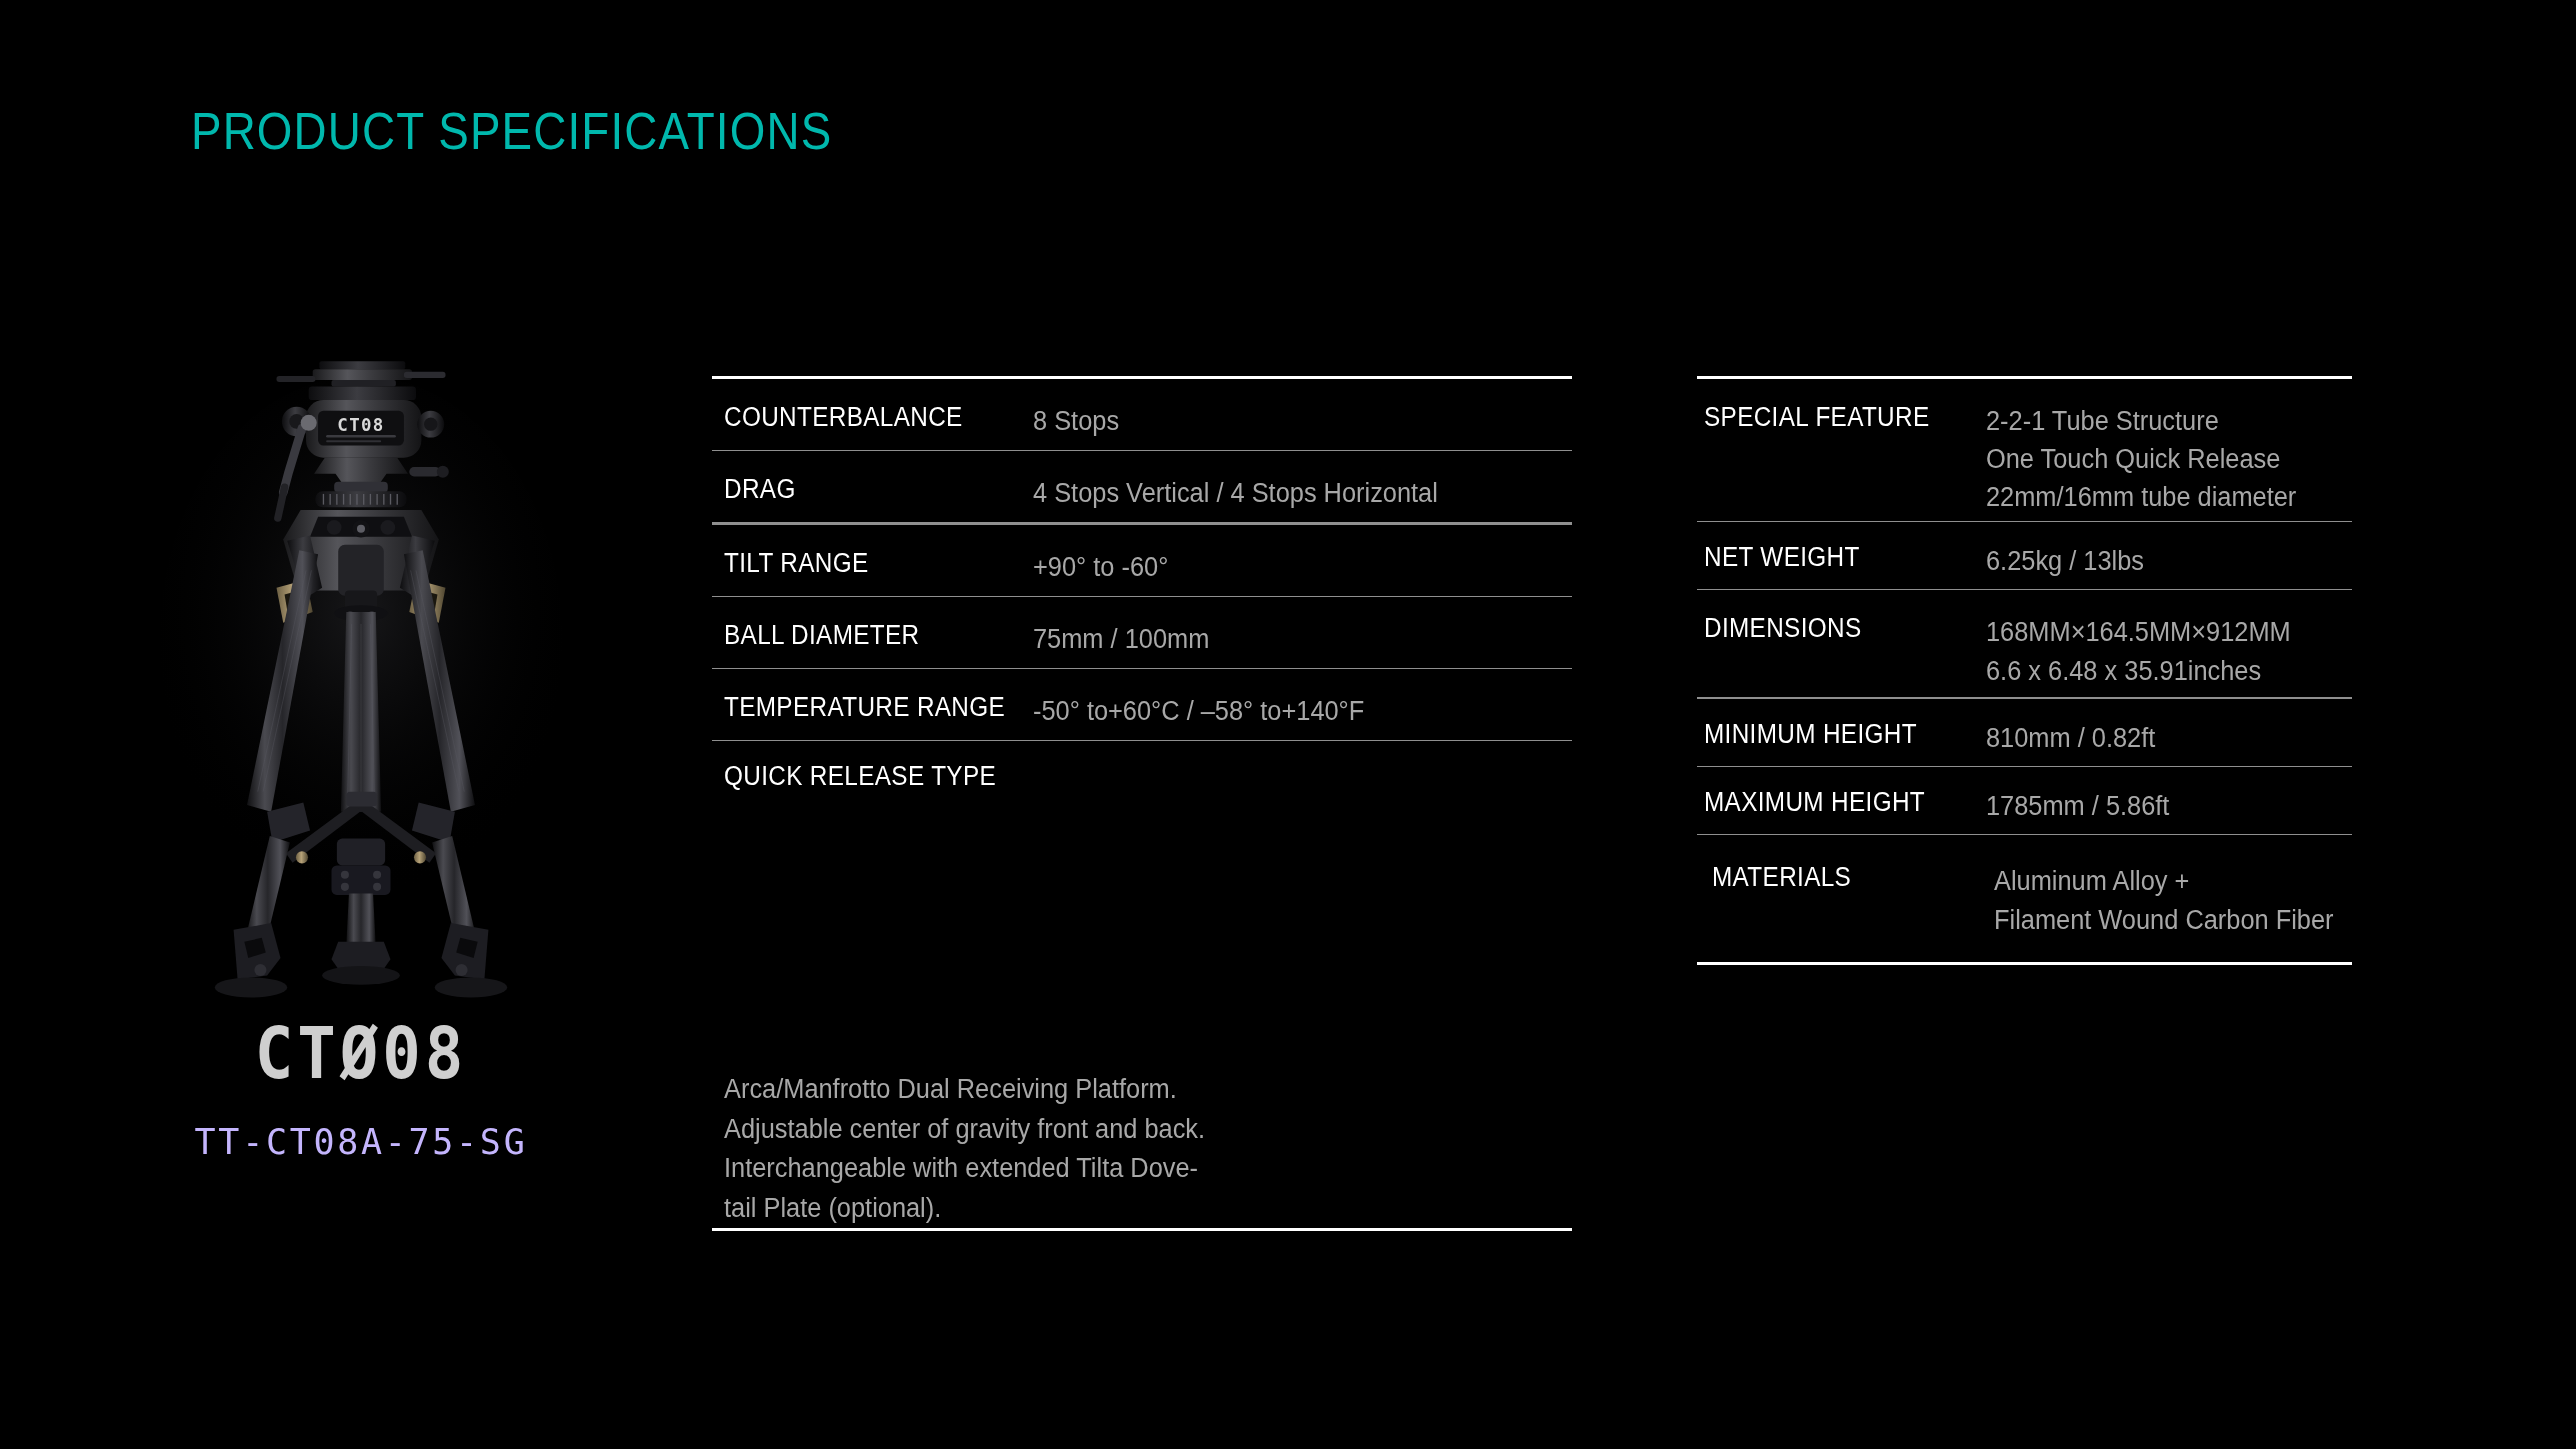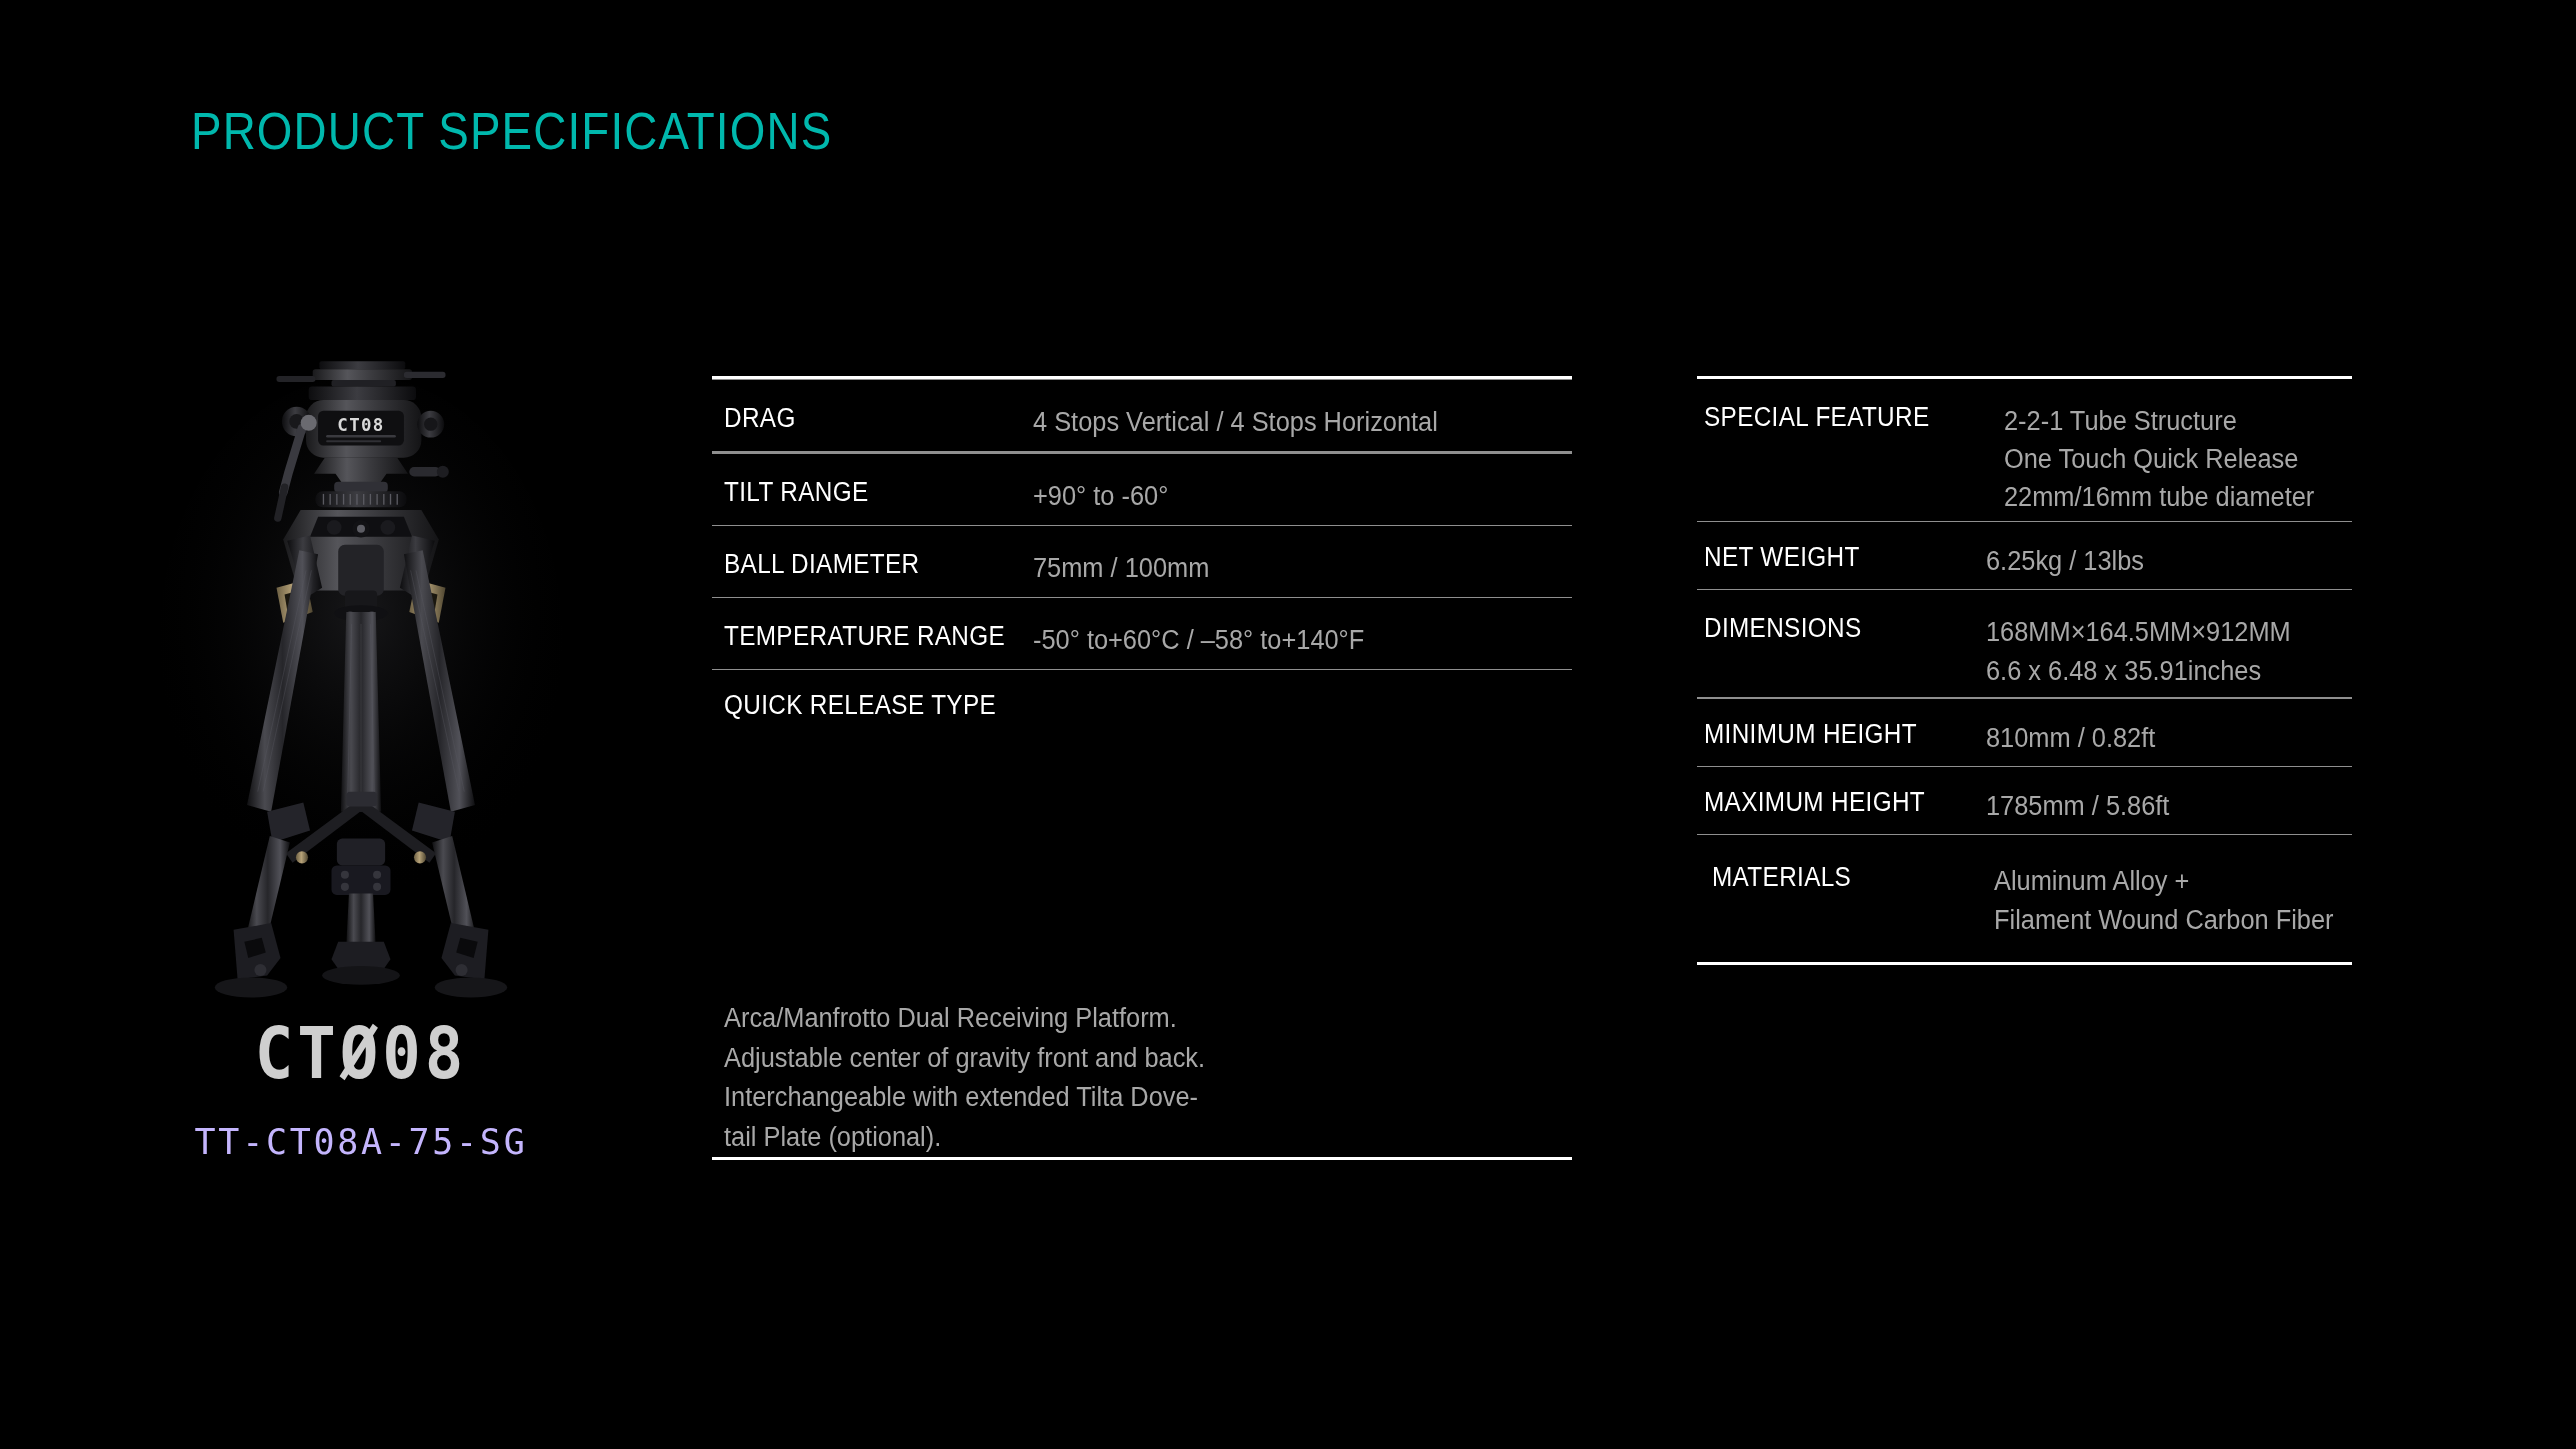--- a/index.html
+++ b/index.html
@@ -62,21 +62,21 @@
   .left .spec-row{padding:23px 0 0 12px;min-height:71px;}
   .left .spec-label{width:309px;flex:0 0 309px;}
   .left .spec-value{flex:1 1 auto;}
   .left .spec-row.qr{padding-top:20px;min-height:168px;flex-direction:column;}
   .left .spec-row.qr .spec-value{line-height:1.46;}
 
   
   .right .spec-row{padding:20px 0 0 6.7px;min-height:67px;}
   .right .spec-label{width:282px;flex:0 0 282px;}
   .right .spec-value{flex:1 1 auto;}
-  .right .spec-row.tall3{min-height:142px;padding-top:23px;gap:18px;}
+  .right .spec-row.tall3{min-height:142px;padding-top:23px;}
   .right .spec-row.tall2{min-height:107px;padding-top:23px;}
   .right .spec-row.mat{min-height:127px;padding-top:27px;margin-left:8px;}
 </style>
 </head>
 <body>
 
 <div class="page-title">PRODUCT SPECIFICATIONS</div>
 
 <div class="product-panel">
 
@@ -229,20 +229,26 @@
     </svg>
   </div>
 
   <div class="product-name">CTØ08</div>
   <div class="product-model">TT-CT08A-75-SG</div>
 </div>
 
 <div class="spec-table left">
   <div class="rule-top"></div>
   <div id="left-rows">
+      <div class="spec-row">
+        <div class="spec-label">COUNTERBALANCE</div>
+        <div class="spec-value">
+          <span class="vline">8 Stops</span>
+        </div>
+      </div>
       <div class="rule-mid"></div>
       <div class="spec-row">
         <div class="spec-label">DRAG</div>
         <div class="spec-value">
           <span class="vline">4 Stops Vertical / 4 Stops Horizontal</span>
         </div>
       </div>
       <div class="rule-mid"></div>
       <div class="rule-mid"></div>
       <div class="spec-row">

